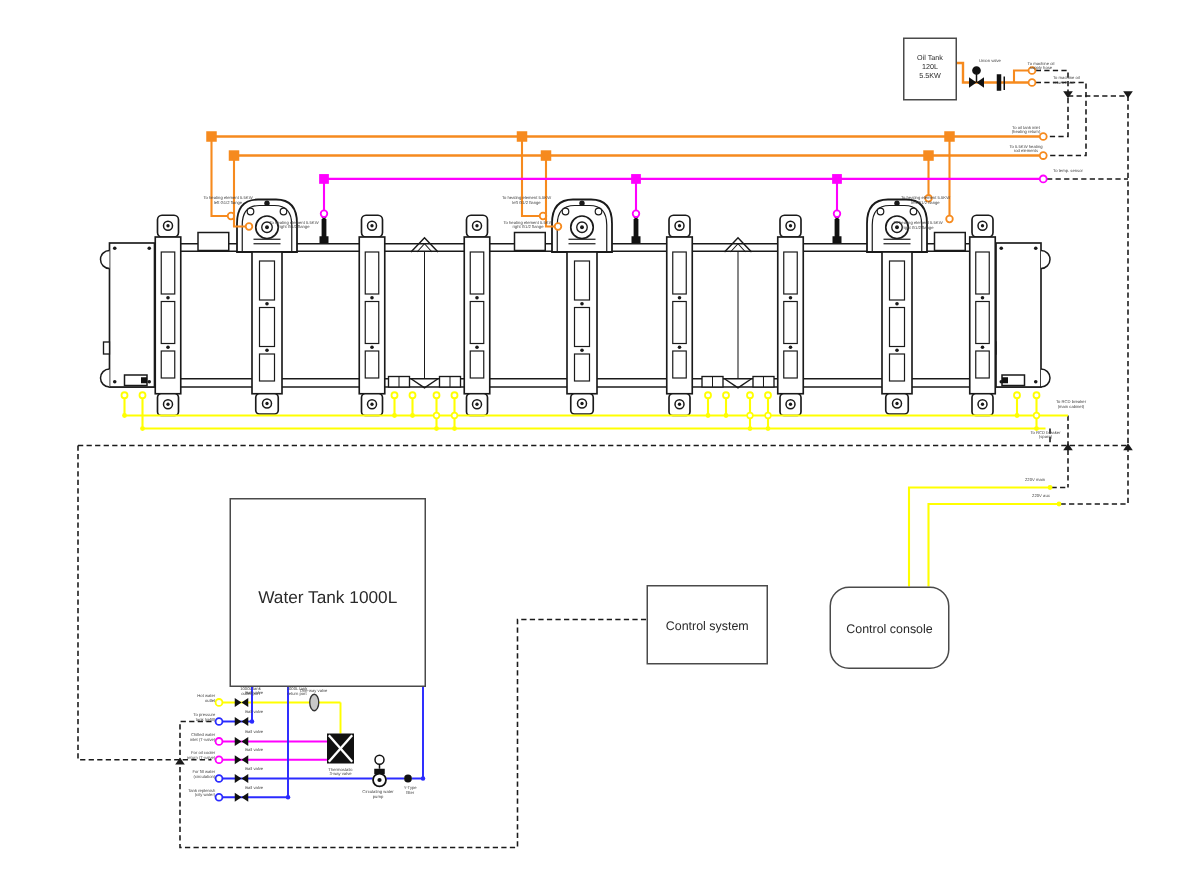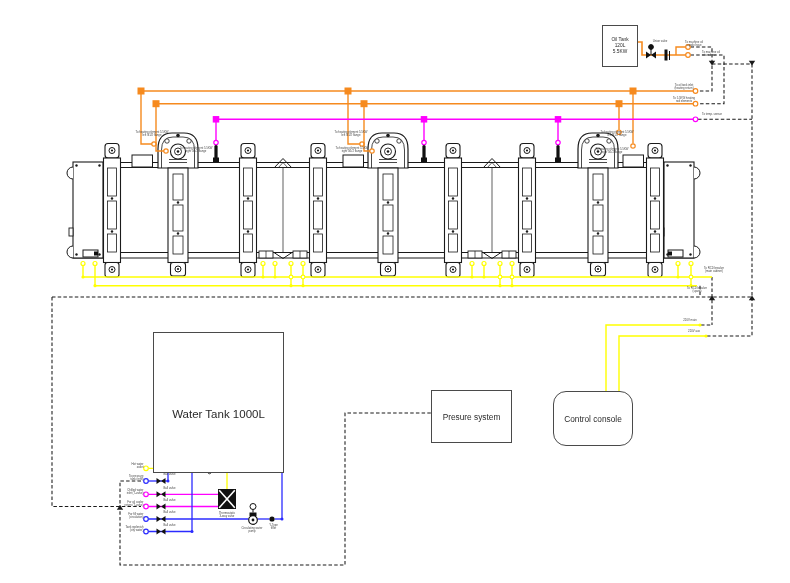--- a/index.html
+++ b/index.html
@@ -3,21 +3,21 @@
 <meta charset="utf-8">
 <style>
   html,body{margin:0;padding:0;background:#fff;}
   #stage{position:relative;width:790px;height:583px;background:#fff;overflow:hidden;
          font-family:"Liberation Sans", sans-serif;}
   #draw{position:absolute;left:0;top:0;}
   .eqbox{position:absolute;background:#fff;border:1.3px solid #4a4a4a;display:flex;
          align-items:center;justify-content:center;text-align:center;color:#2a2a2a;box-sizing:border-box;}
   #oil-tank-box{left:602px;top:25px;width:36px;height:42px;font-size:4.8px;line-height:6px;
          flex-direction:column;border-width:1.1px;}
-  #water-tank-box{left:153px;top:332px;width:131px;height:141px;font-size:11.5px;align-items:flex-end;}
+  #water-tank-box{left:153px;top:332px;width:131px;height:126px;font-size:11.5px;align-items:flex-end;}
   #water-tank-box span{margin-bottom:52px;}
   #pressure-box{left:431px;top:390px;width:81px;height:53px;font-size:8.3px;}
   #console-box{left:553px;top:391px;width:80px;height:55px;font-size:8.3px;border-radius:13px;}
 </style>
 </head>
 <body>
 
 <div id="stage">
   <svg id="draw" width="790" height="583" viewBox="0 0 790 583">
       <g>
@@ -469,18 +469,18 @@
 
   <div class="eqbox" id="oil-tank-box">
     <span>Oil Tank</span>
     <span>120L</span>
     <span>5.5KW</span>
   </div>
   <div class="eqbox" id="water-tank-box">
     <span>Water Tank 1000L</span>
   </div>
   <div class="eqbox" id="pressure-box">
-    <span>Presure system</span>
+    <span>Control system</span>
   </div>
   <div class="eqbox" id="console-box">
     <span>Control console</span>
   </div>
 </div>
 
 </body></html>

